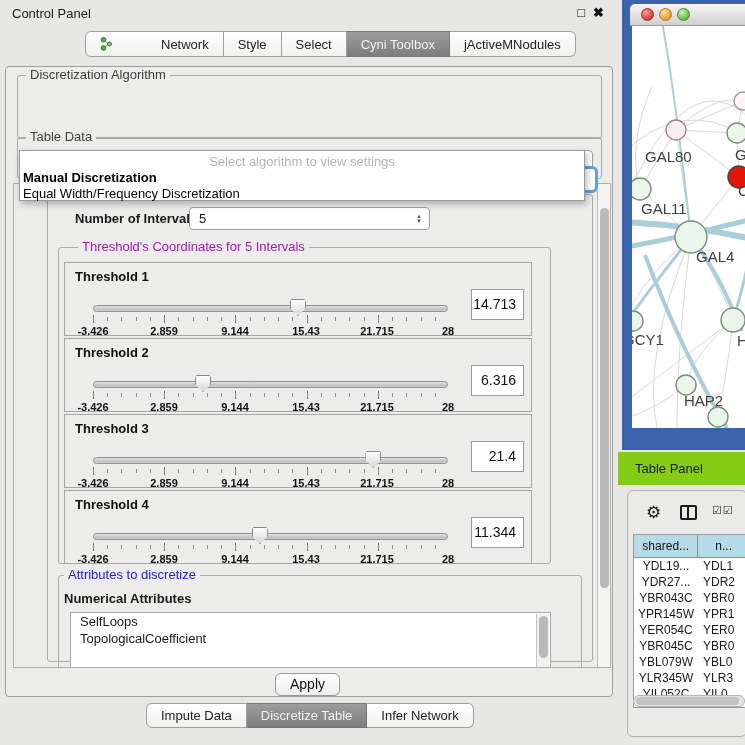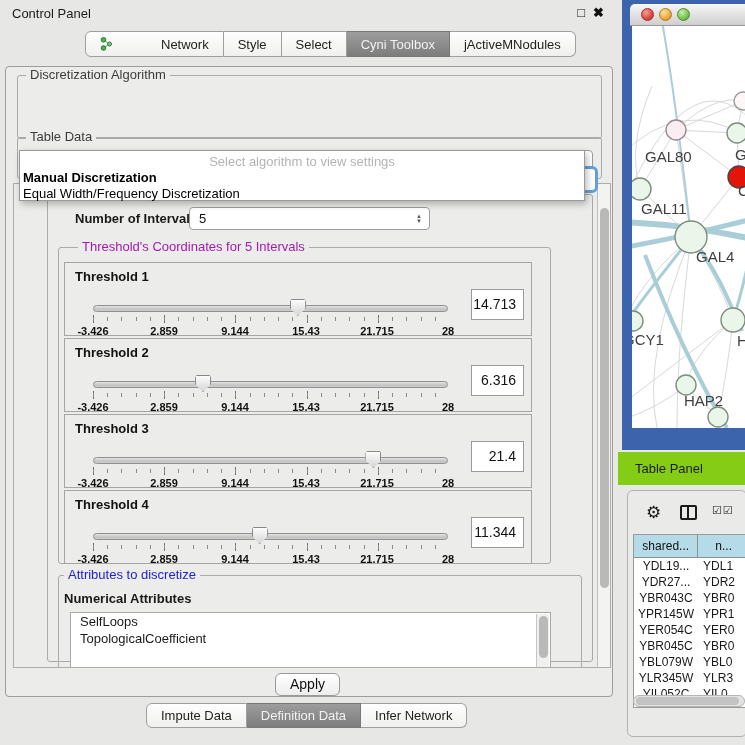--- a/index.html
+++ b/index.html
@@ -273,21 +273,21 @@
     </div>
 
     <div class="apply-btn">Apply</div>
   </div>
 
   <div class="bottom-tabs">
     <div class="seg">
         <span>Impute Data</span>
       </div>
     <div class="seg sel">
-        <span>Definition Data</span>
+        <span>Discretize Table</span>
       </div>
     <div class="seg">
         <span>Infer Network</span>
       </div>
   </div>
 </div>
 
 <div class="net-window">
   <div class="net-titlebar">
     <div class="light red"></div>

